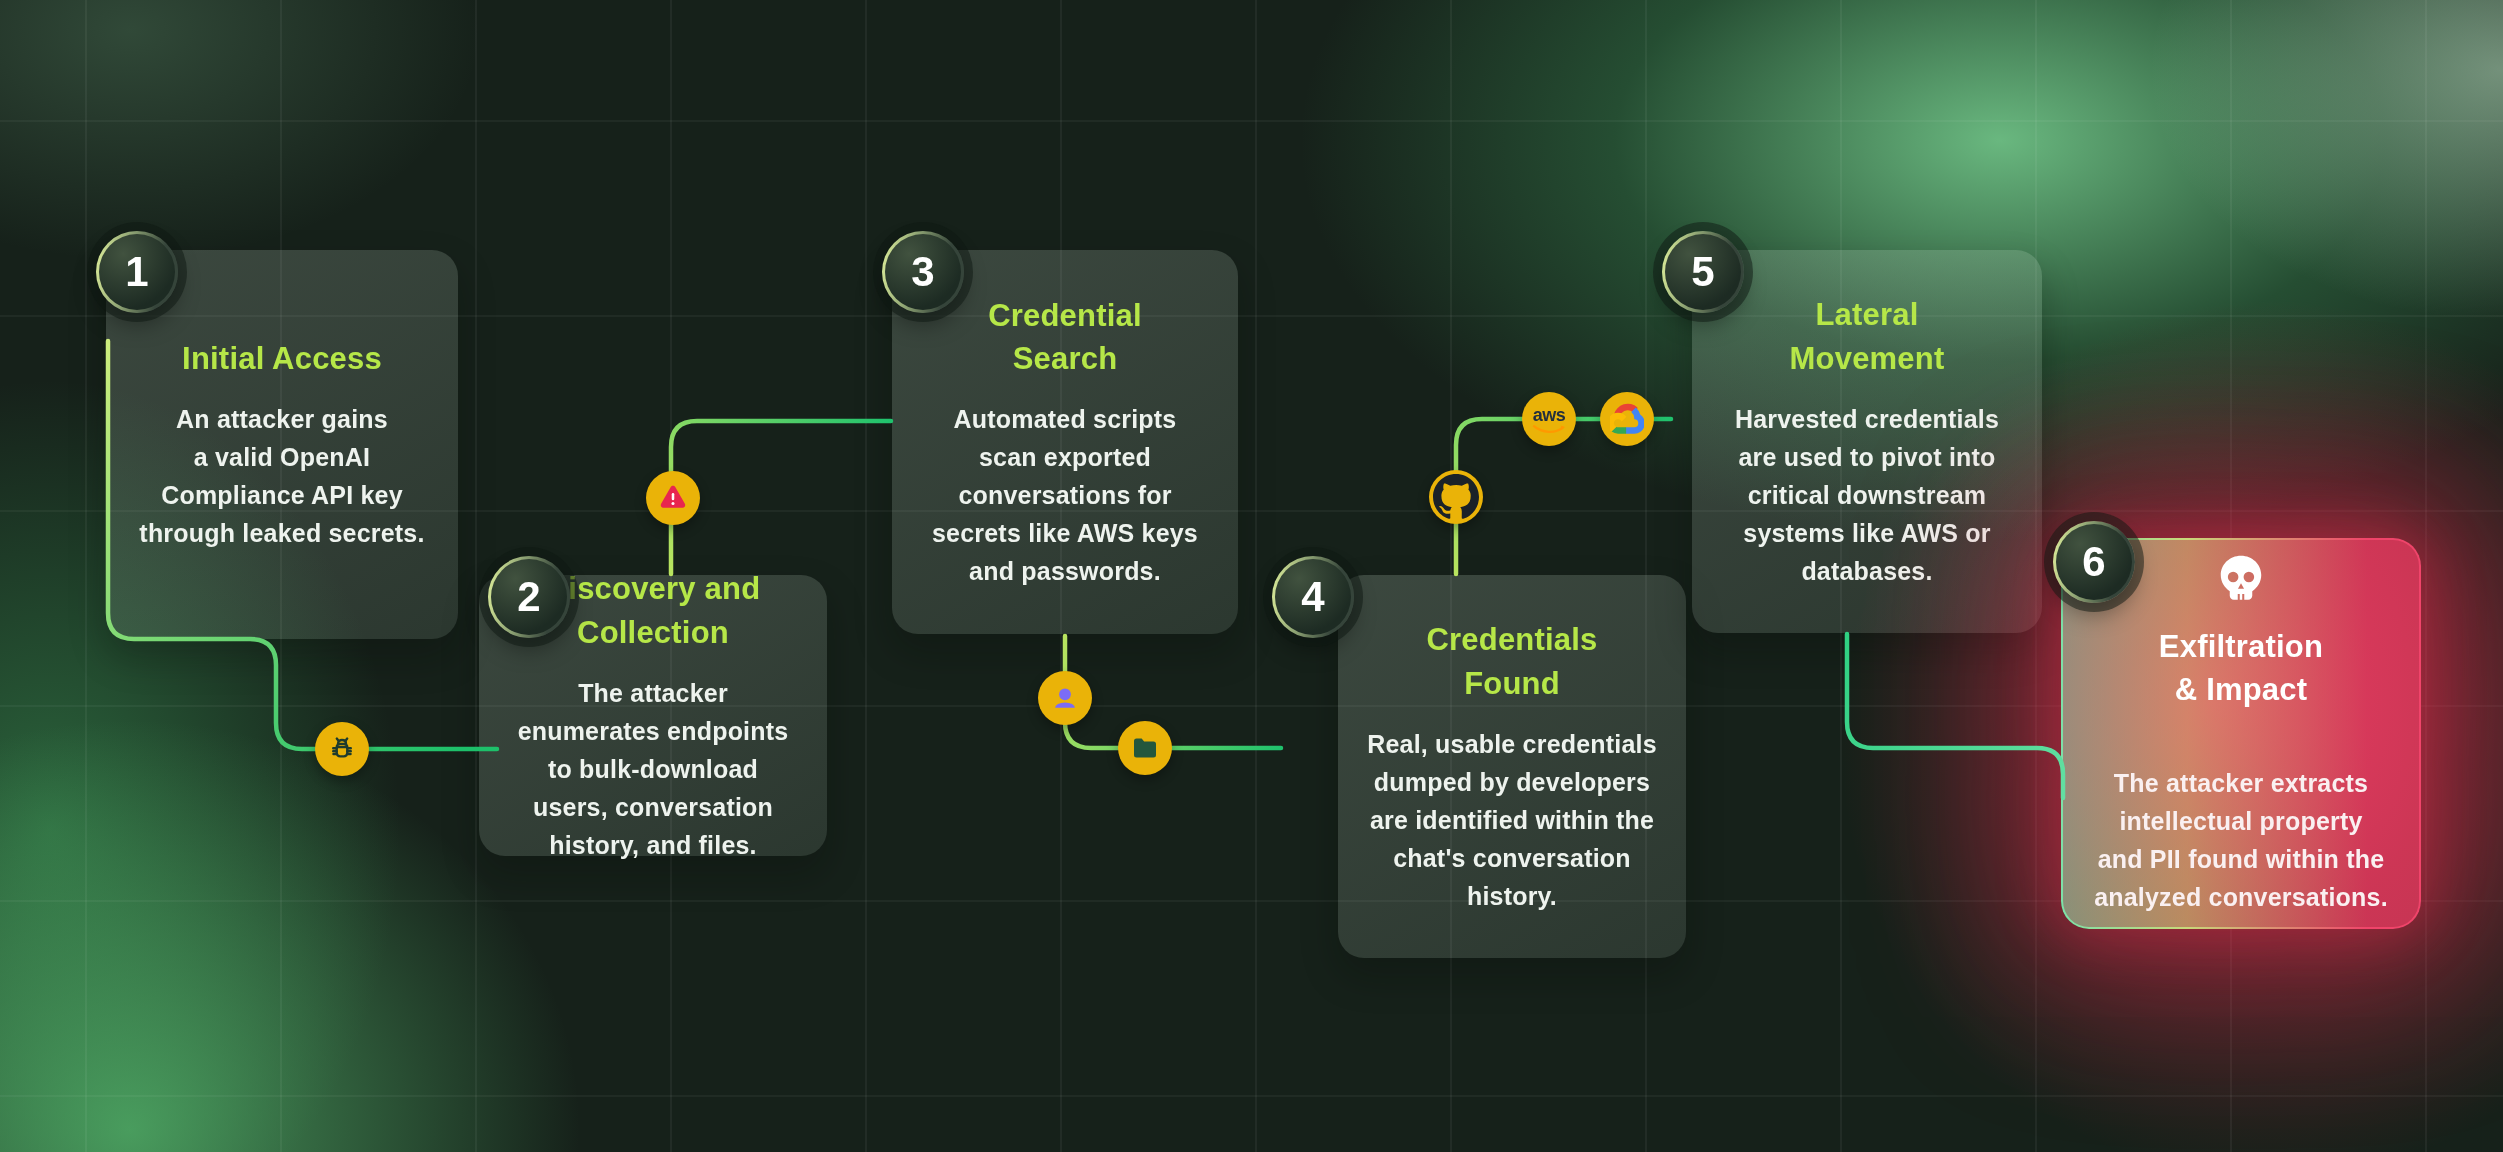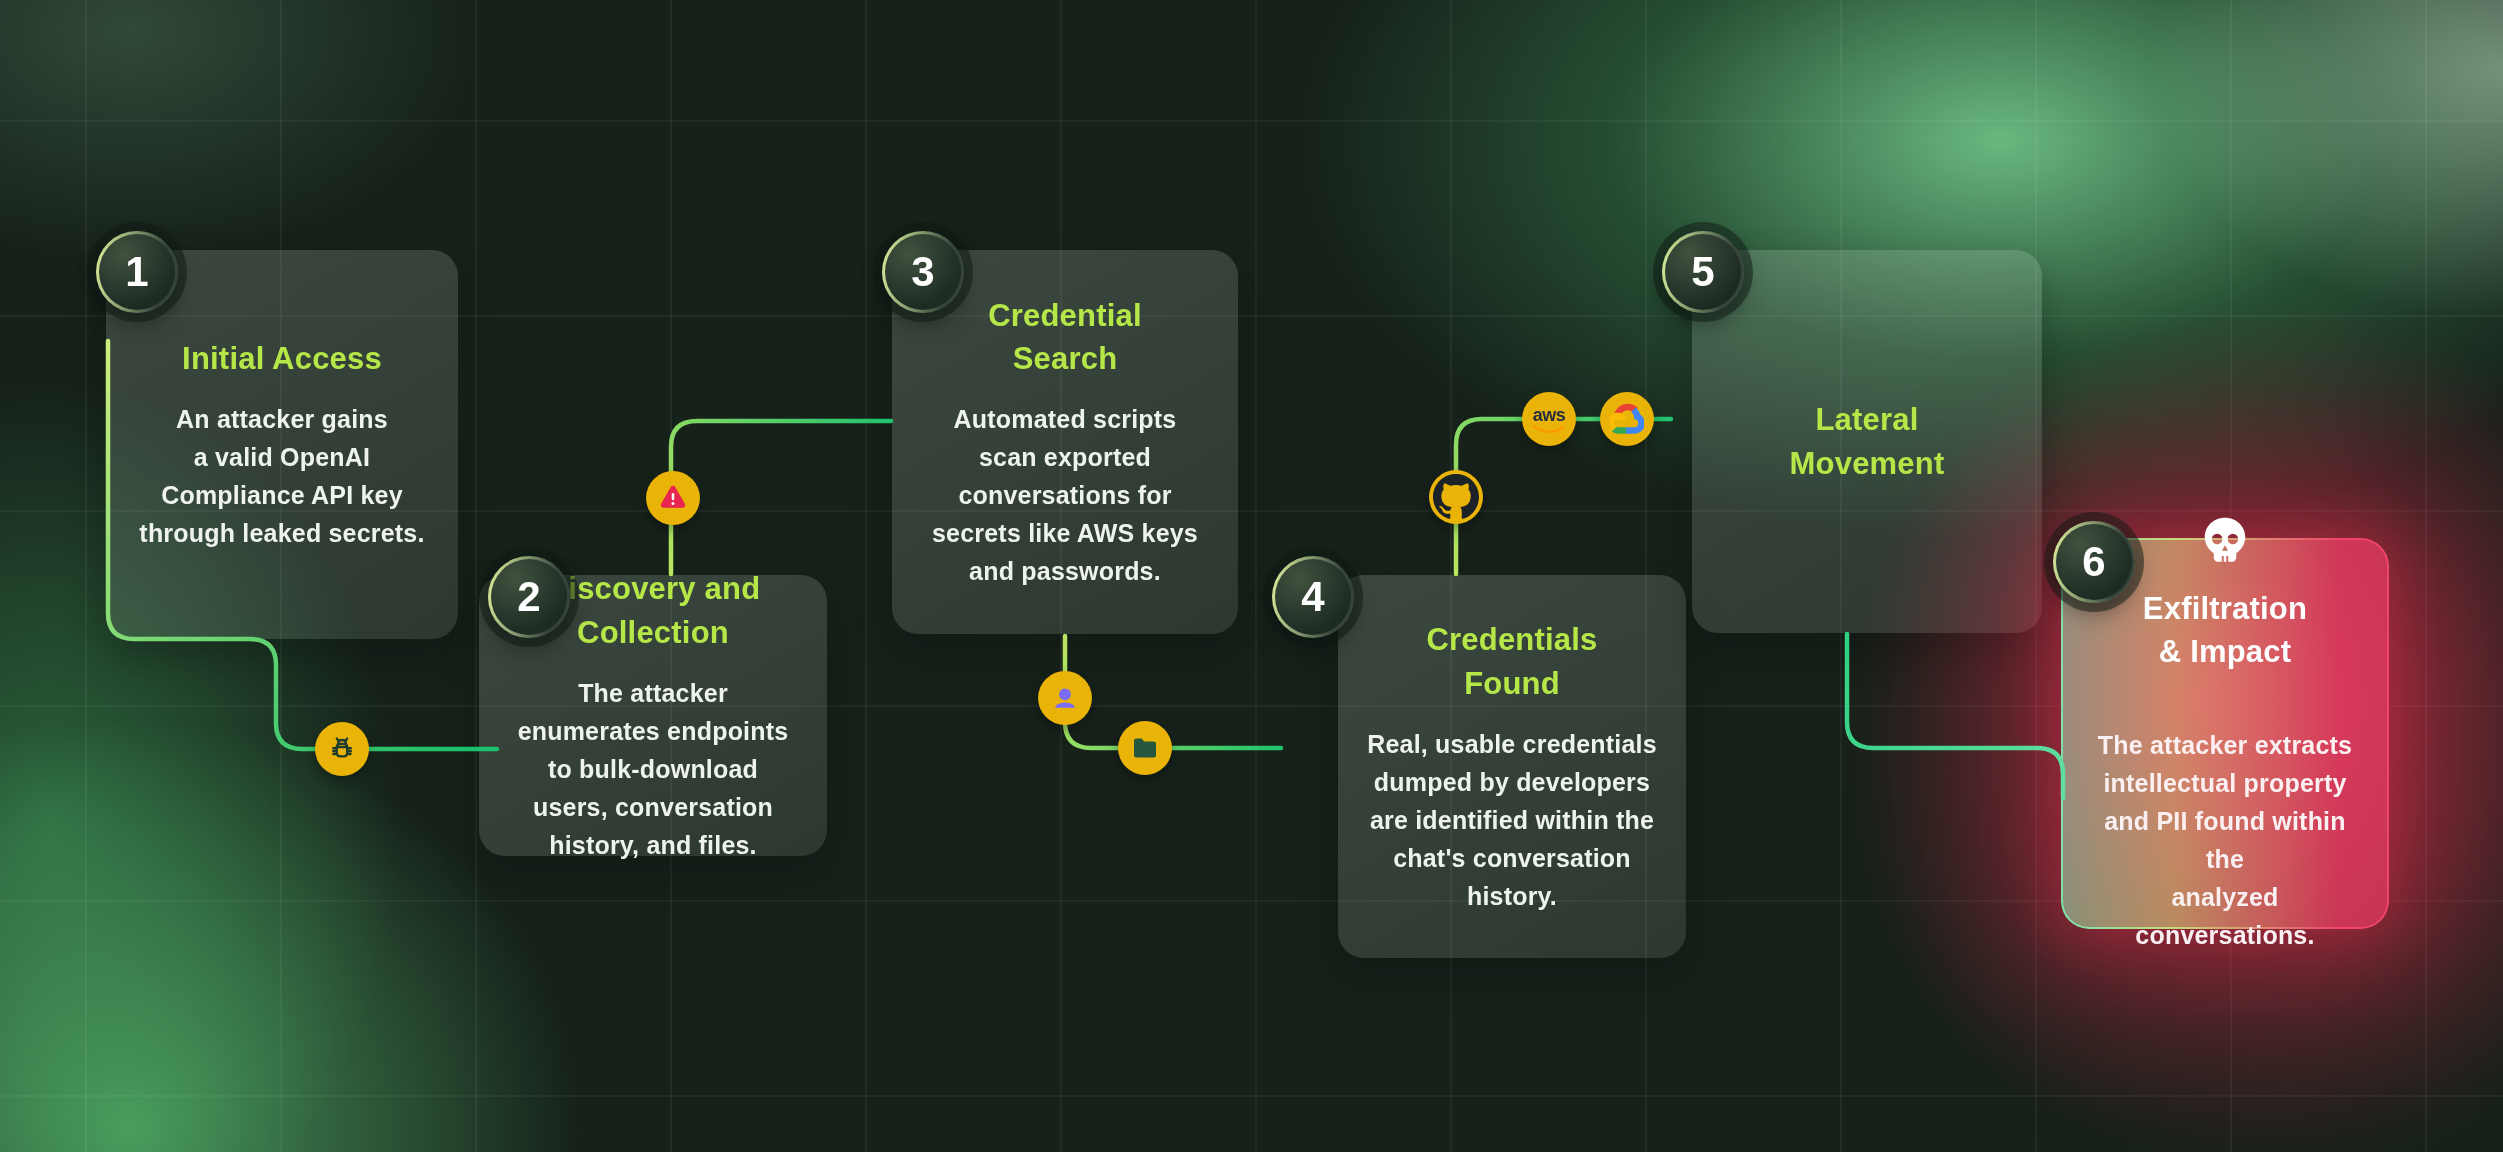--- a/index.html
+++ b/index.html
@@ -45,21 +45,21 @@
     color:#eef3ee;font-size:25px;font-weight:700;line-height:1.52;
     white-space:pre-line;letter-spacing:0.2px;
   }
   #card-1{left:106px;top:250px;width:352px;height:389px;}
   #card-2{left:479px;top:575px;width:348px;height:281px;}
   #card-3{left:892px;top:250px;width:346px;height:384px;}
   #card-4{left:1338px;top:575px;width:348px;height:383px;}
   #card-5{left:1672px;top:250px;width:350px;height:383px;margin-left:20px;}
 
   .card6-border{
-    position:absolute;left:2061px;top:538px;width:328px;height:391px;
+    position:absolute;left:2061px;top:538px;width:360px;height:391px;
     border-radius:28px;padding:2px;box-sizing:border-box;
     background:linear-gradient(to right, #7ee0a8, #c9d97a 35%, #f0446a 85%);
     box-shadow:0 0 150px 55px rgba(235,45,80,0.38), 0 0 55px 8px rgba(235,45,80,0.30);
   }
   .card6{
     width:100%;height:100%;border-radius:26px;
     background:radial-gradient(120% 120% at 42% 42%, rgba(228,58,94,0.55) 0%, rgba(156,34,56,0.42) 55%, rgba(98,24,40,0.38) 100%);
     display:flex;flex-direction:column;align-items:center;justify-content:center;
     gap:16px;padding:8px 24px;box-sizing:border-box;text-align:center;
   }
@@ -171,20 +171,25 @@
 Found</div>
     <div class="card-body">Real, usable credentials
 dumped by developers
 are identified within the
 chat's conversation
 history.</div>
   </div>
   <div class="card" id="card-5">
     <div class="card-title">Lateral
 Movement</div>
+    <div class="card-body">Harvested credentials
+are used to pivot into
+critical downstream
+systems like AWS or
+databases.</div>
   </div>
 
   <div class="card6-border">
     <div class="card6">
       <div class="skull-wrap">
         <svg width="54" height="58" viewBox="0 0 24 24">
           <path fill="#ffffff" fill-rule="evenodd" d="M12 1.2c-5 0-9 3.8-9 8.6 0 3 1.6 5.6 4 7.2v2c0 1 .8 1.8 1.8 1.8h6.4c1 0 1.8-.8 1.8-1.8v-2c2.4-1.6 4-4.2 4-7.2 0-4.8-4-8.6-9-8.6zM8.5 8.3a2.35 2.35 0 1 1 0 4.7 2.35 2.35 0 0 1 0-4.7zm7 0a2.35 2.35 0 1 1 0 4.7 2.35 2.35 0 0 1 0-4.7zM12 13.4l1.35 2.5h-2.7zM10.55 18.2h.9v2.6h-.9zM12.55 18.2h.9v2.6h-.9z"></path>
         </svg>
       </div>
       <div class="card-title">Exfiltration

